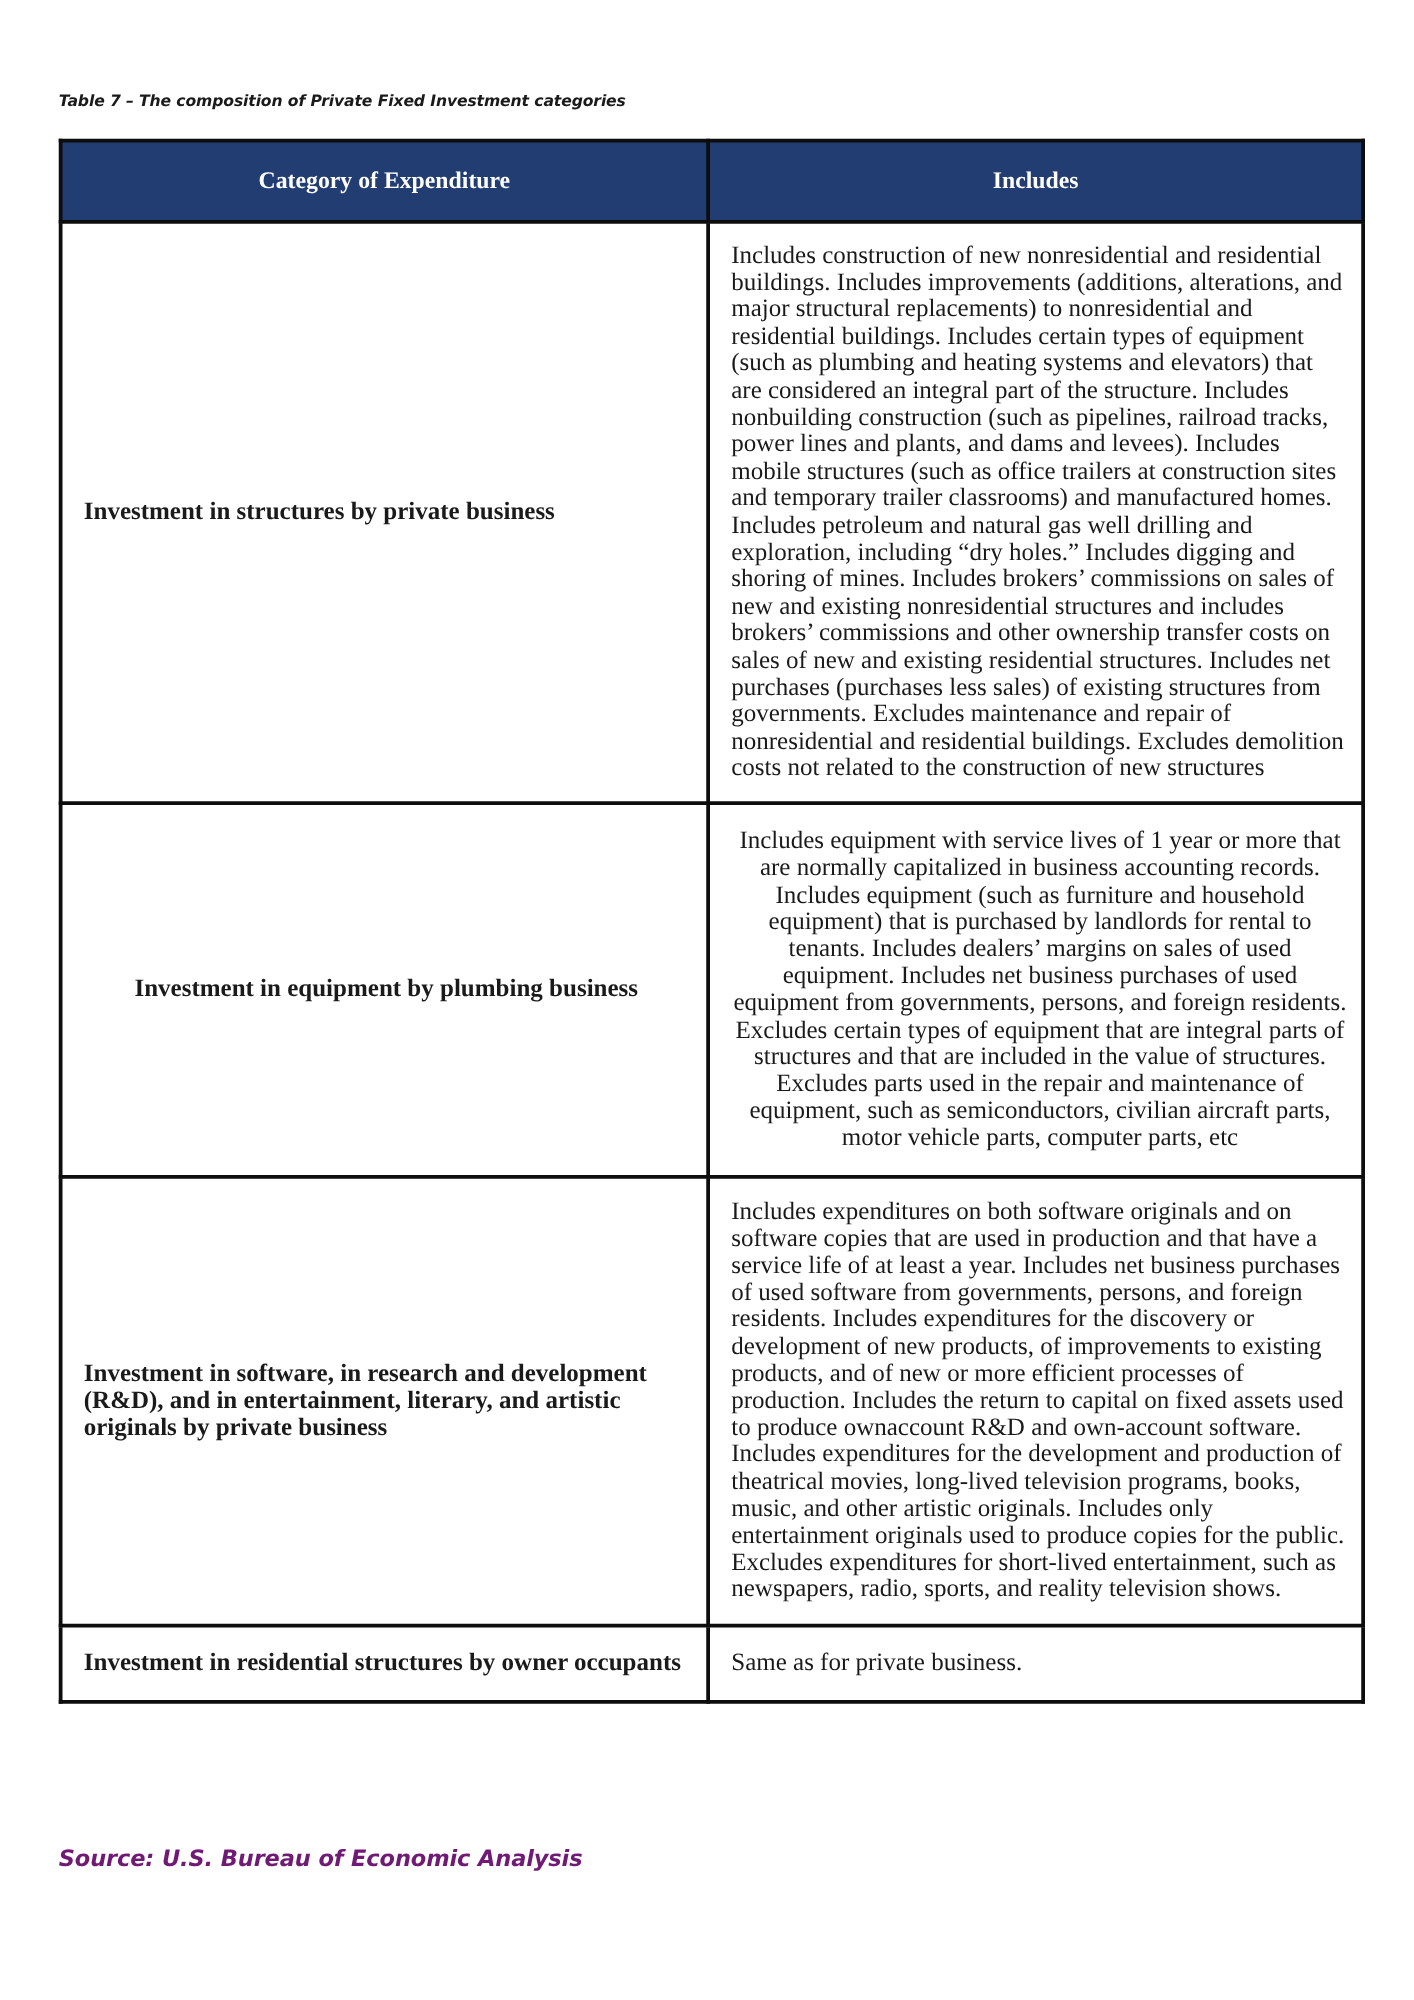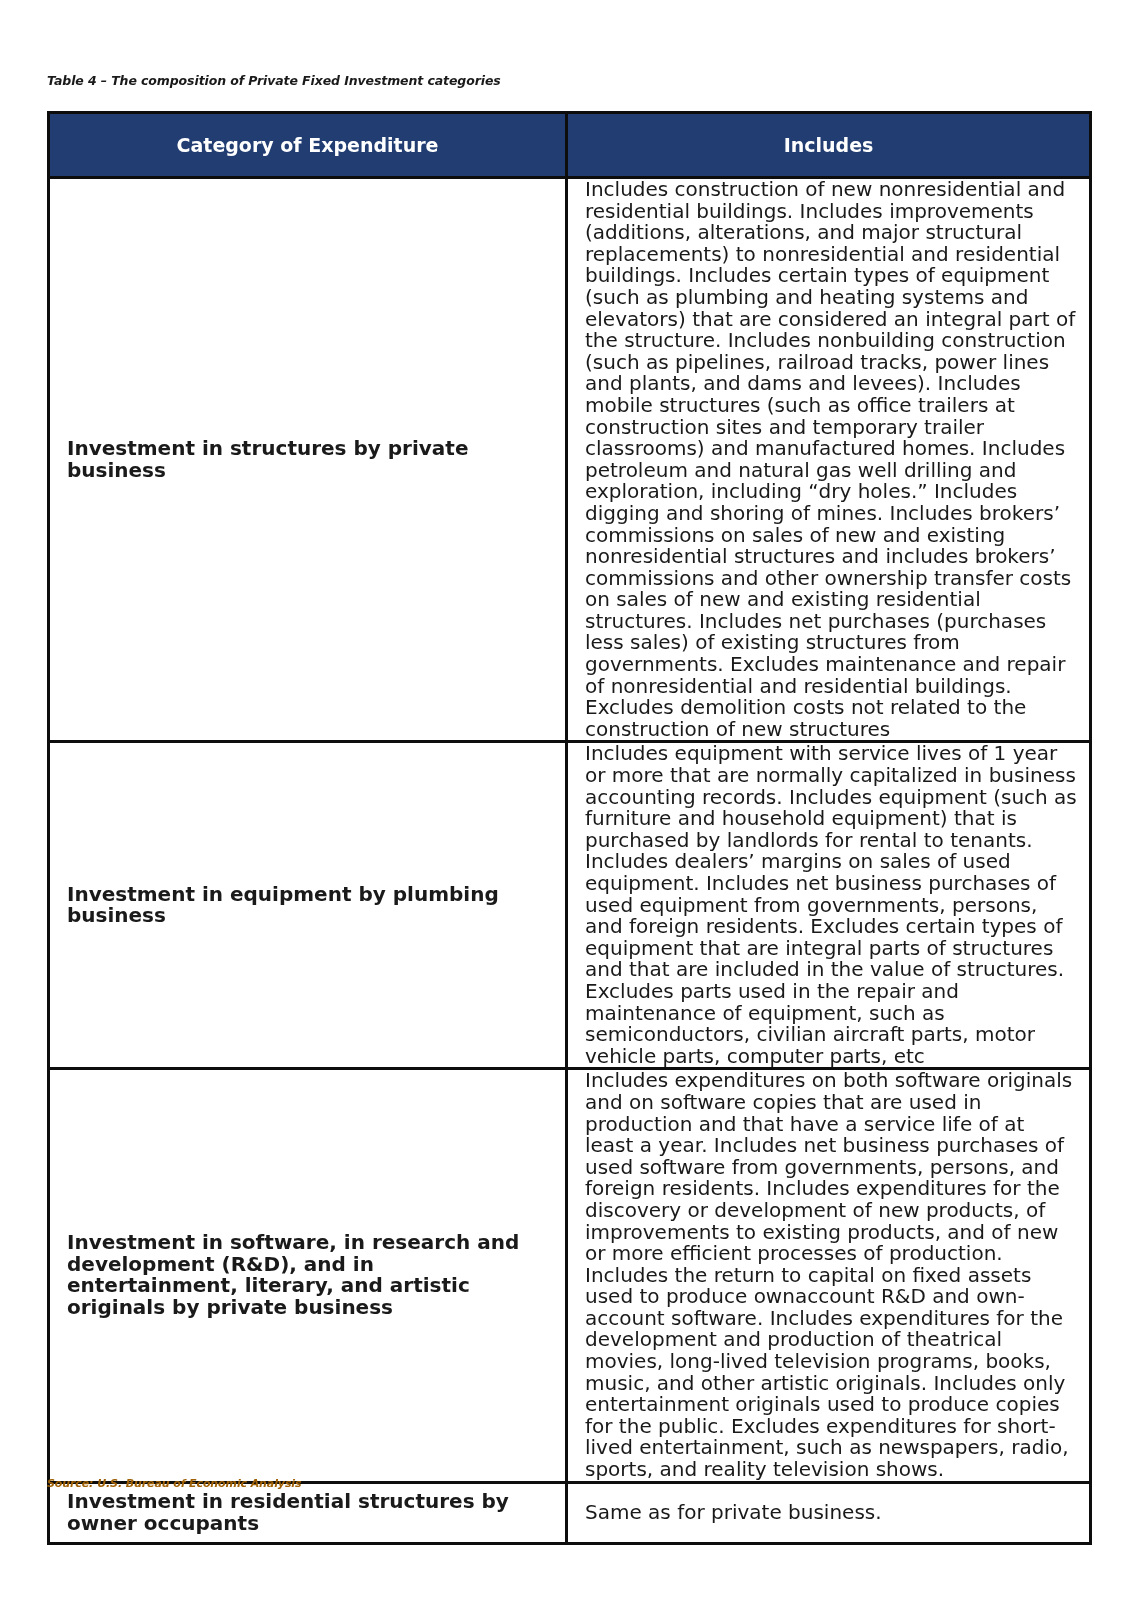--- a/index.html
+++ b/index.html
@@ -21,34 +21,35 @@
     font-size: 12.5px;
     font-weight: bold;
     font-style: italic;
     color: #1a1a1a;
     letter-spacing: -0.1px;
   }
   .source {
     position: absolute;
     left: 47px;
     top: 1477px;
-    font-size: 11px;
+    font-size: 18px;
     font-weight: bold;
     font-style: italic;
-    color: #a16207;
+    color: #701a75;
     letter-spacing: -0.1px;
   }
   table.pfi {
     position: absolute;
     left: 47px;
     top: 111px;
     width: 1042px;
     border-collapse: collapse;
     border: 3px solid #15803d;
     table-layout: fixed;
+    font-family: Liberation Serif, serif;
   }
   table.pfi th, table.pfi td {
     border: 3px solid #0d0d0d;
     vertical-align: middle;
     text-align: left;
   }
   table.pfi th {
     background: #213d72;
     color: #ffffff;
     font-size: 19px;
@@ -64,29 +65,29 @@
     font-size: 20px;
     line-height: 21.6px;
     padding: 0 14px 0 17px;
   }
   td.com {
     font-size: 20px;
     line-height: 21.6px;
     padding: 0 10px 0 17px;
   }
   tr.r1 td { height: 462px; }
-  tr.r2 td { height: 296px; }
+  tr.r2 td { height: 296px; text-align: center; }
   tr.r3 td { height: 356px; }
   tr.r4 td { height: 58px; margin-top: 26px; }
   tr.r5 td { height: 78px; }
 </style>
 </head>
 <body>
 
-<div class="caption">Table 4 – The composition of Private Fixed Investment categories</div>
+<div class="caption">Table 7 – The composition of Private Fixed Investment categories</div>
 
 <table class="pfi">
   <colgroup>
     <col class="c1">
     <col class="c2">
   </colgroup>
   <thead>
     <tr>
       <th>Category of Expenditure</th>
       <th>Includes</th>

